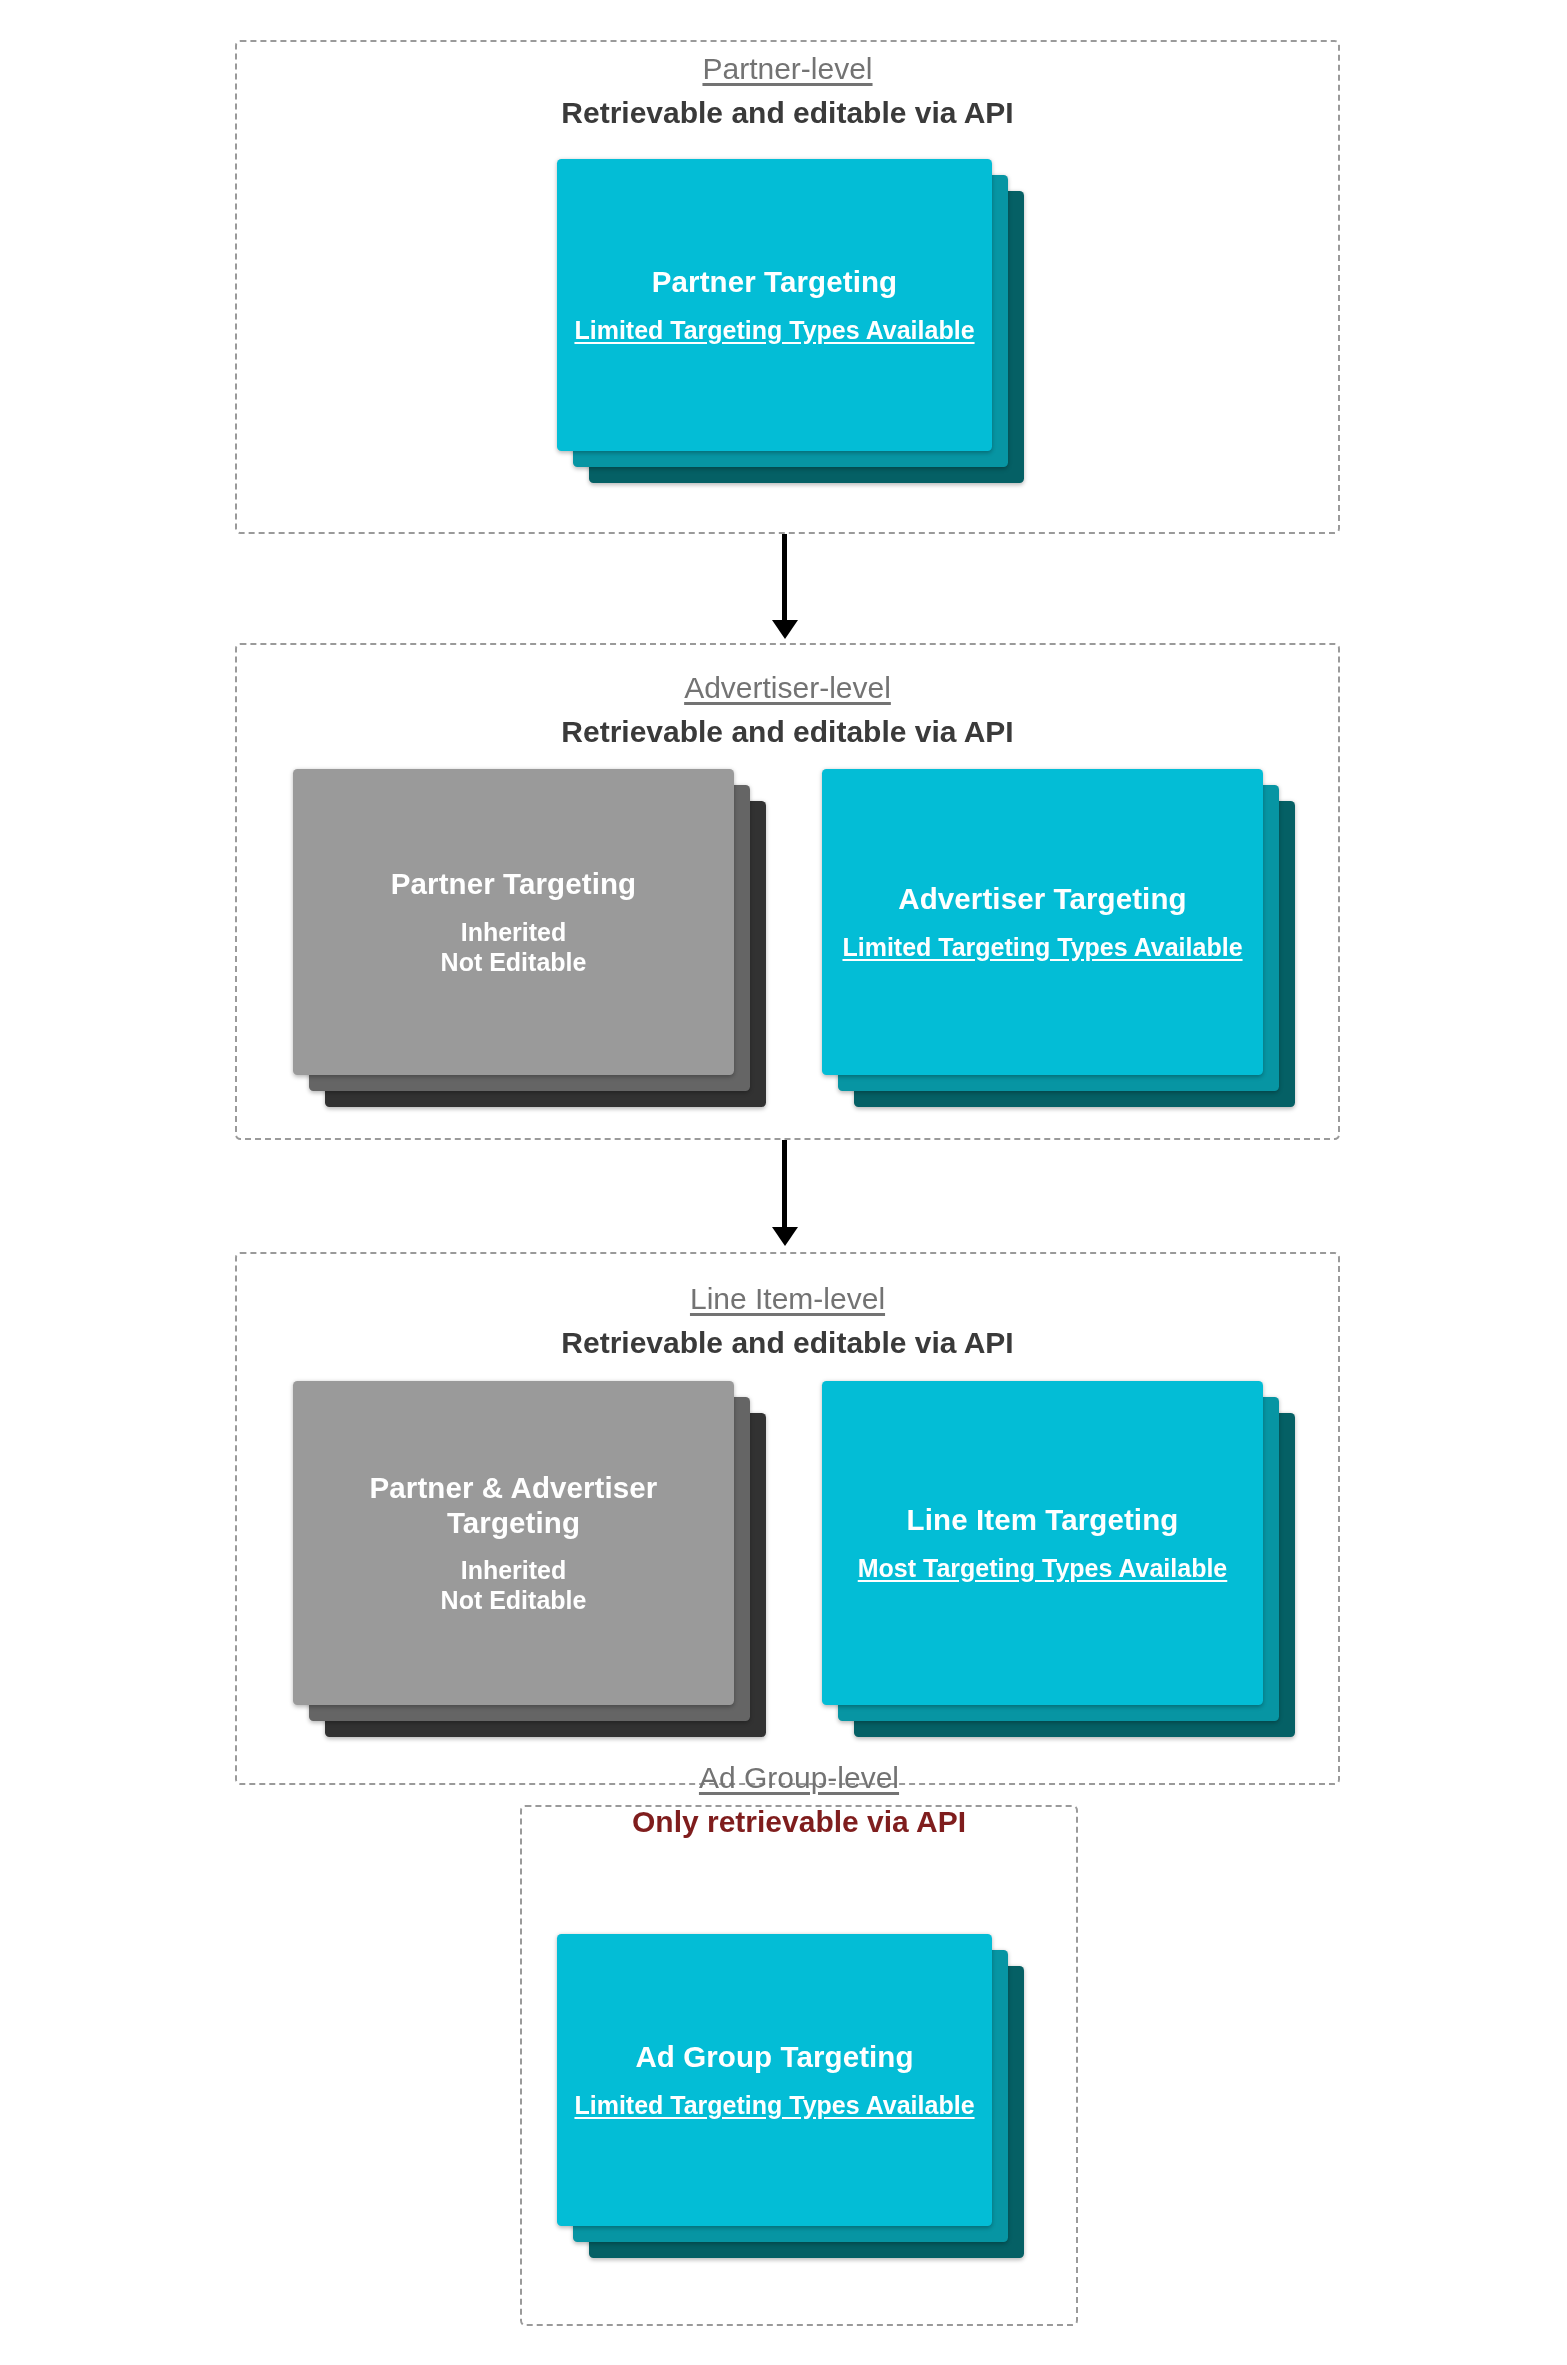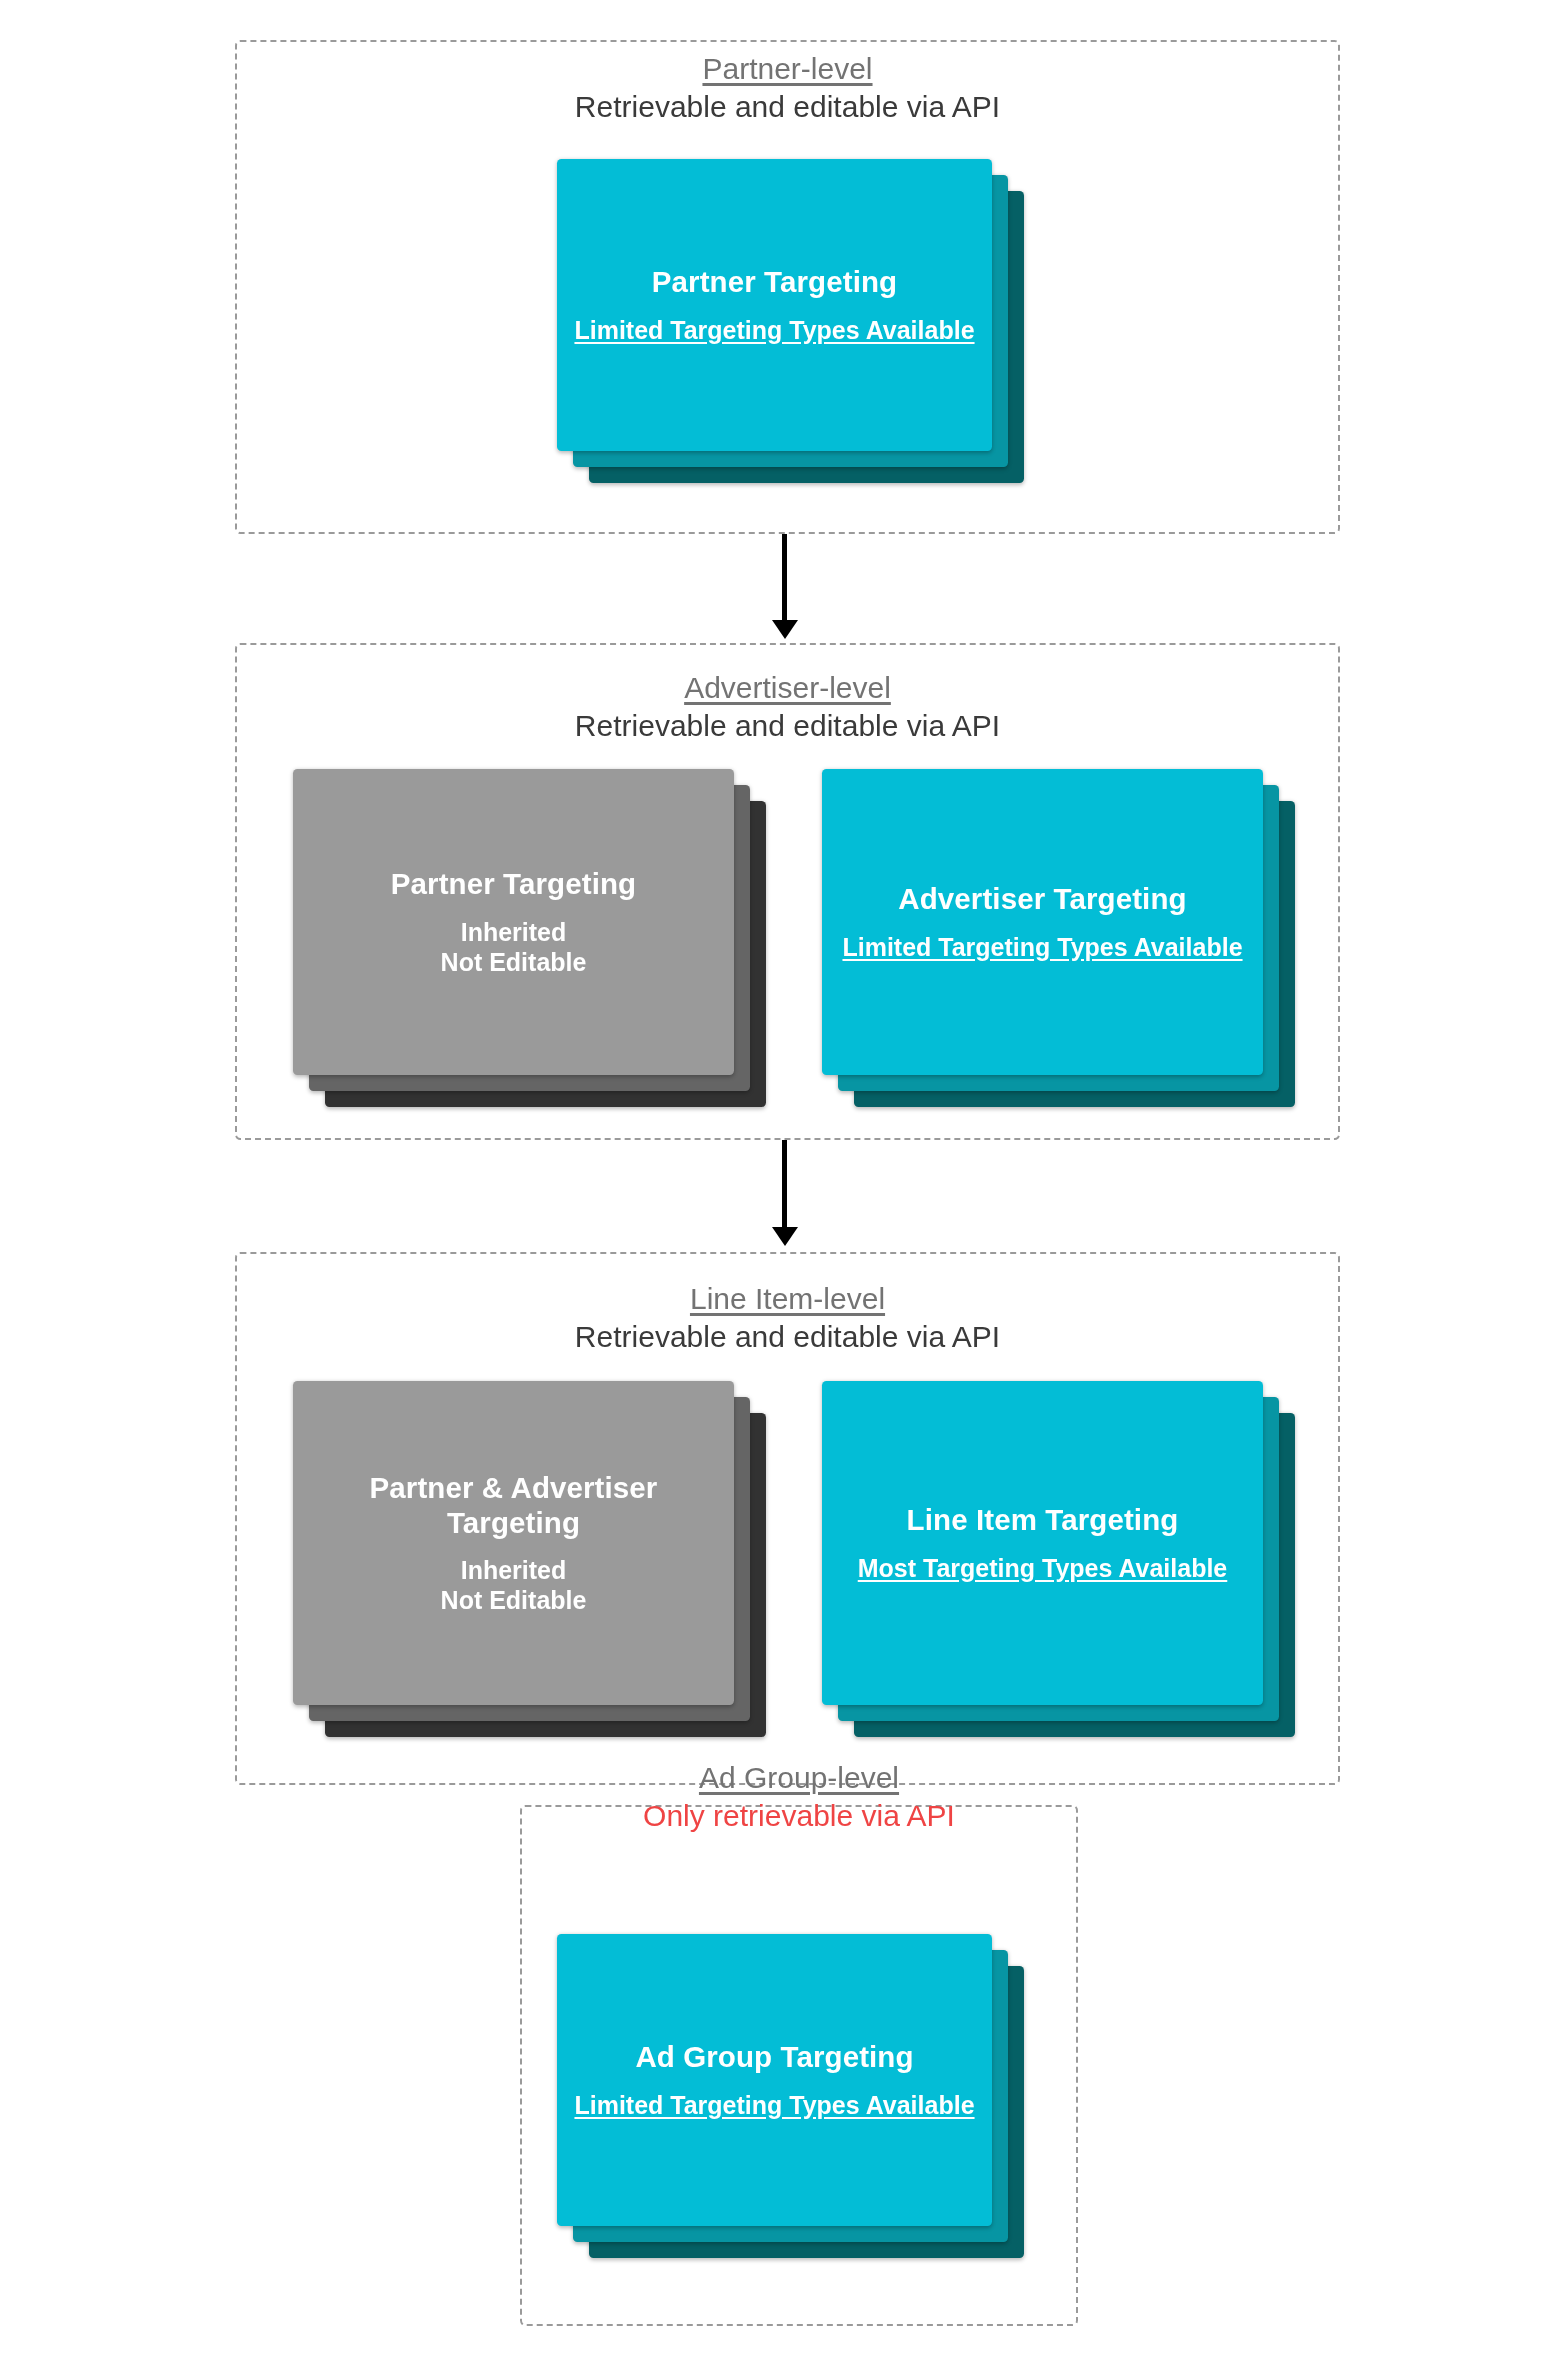--- a/index.html
+++ b/index.html
@@ -44,27 +44,27 @@
     font-size: 30px;
     font-weight: 400;
     line-height: 1.18;
     color: #737373;
     text-decoration: underline;
     text-underline-offset: 3.6px;
   }
   .level-sub {
     display: block;
     font-size: 30px;
-    font-weight: 400;
+    font-weight: 700;
     line-height: 1.2;
-    margin-top: 3px;
+    margin-top: 9px;
     color: #3a3a3a;
   }
   .level-sub.alert {
-    color: #ef4444;
+    color: #7f1d1d;
   }
 
   
   .stack {
     position: absolute;
   }
   .stack .layer {
     position: absolute;
     border-radius: 4.5px;
     box-shadow: 0 1.8px 4.5px rgba(0,0,0,0.28);

